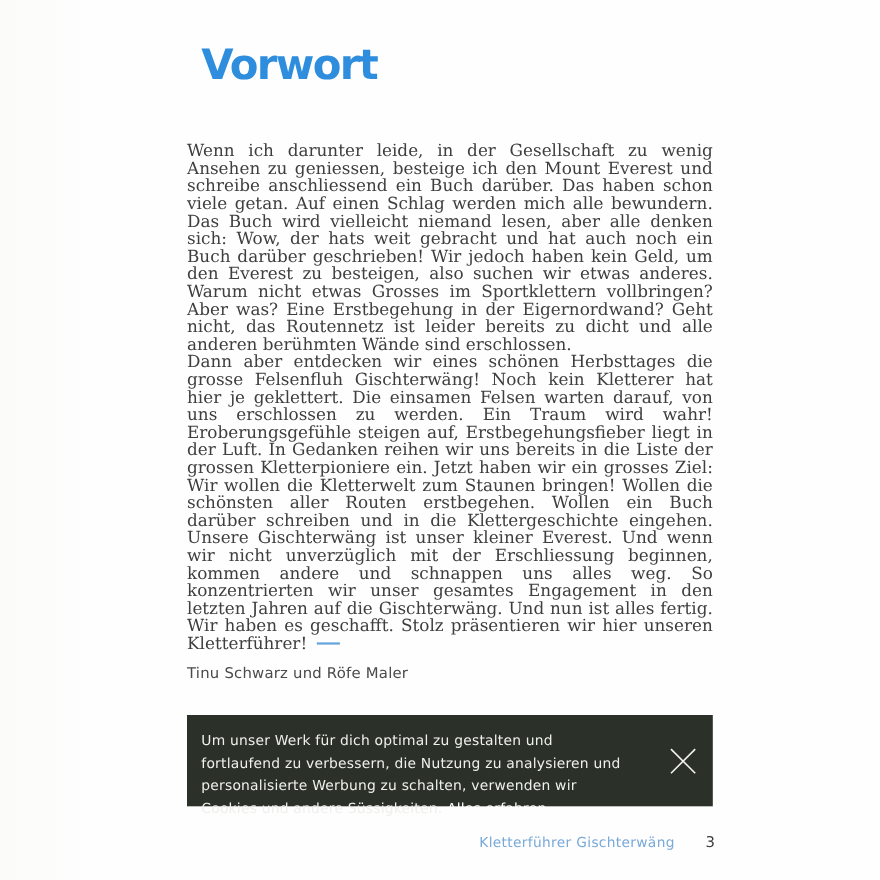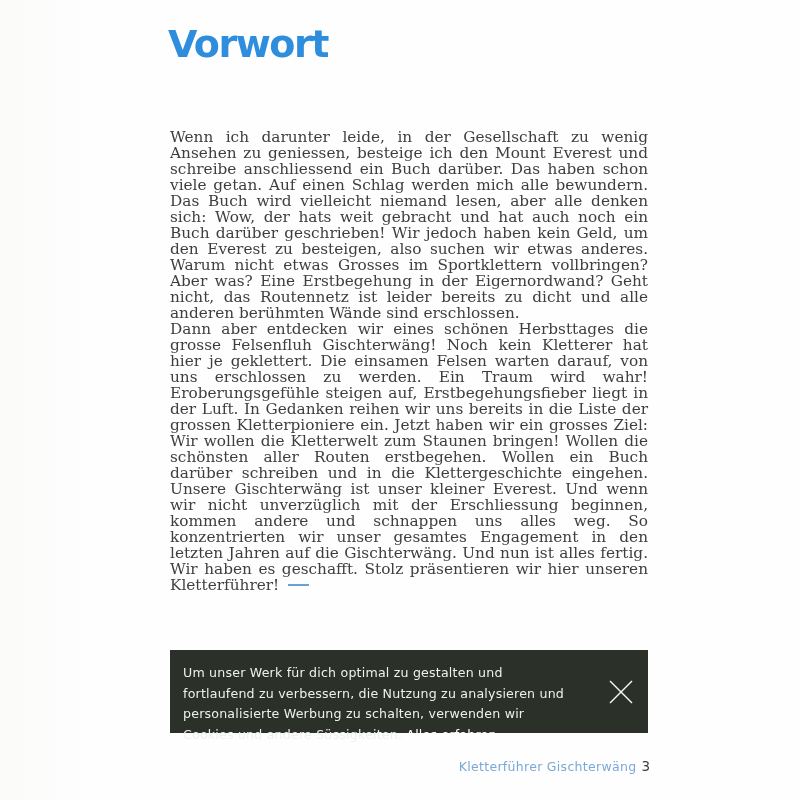--- a/index.html
+++ b/index.html
@@ -21,21 +21,21 @@
   }
   .page-title {
     position: absolute;
     left: 168px;
     top: 22px;
     font-family: "DejaVu Sans", sans-serif;
     font-weight: bold;
     font-size: 38px;
     letter-spacing: -1.5px;
     color: #2e8edd;
-    margin: 0;
+    margin: 15px;
     text-align: right;
   }
   .body-text {
     position: absolute;
     left: 170px;
     top: 129px;
     width: 478px;
     font-family: "DejaVu Serif", serif;
     font-size: 15.3px;
     line-height: 16px;
@@ -98,21 +98,21 @@
     display: block;
   }
   .page-footer {
     position: absolute;
     left: 170px;
     top: 758px;
     width: 480px;
     display: flex;
     justify-content: flex-end;
     align-items: baseline;
-    gap: 5px;
+    gap: 28px;
   }
   .footer-book-title {
     font-size: 12.5px;
     letter-spacing: 0.3px;
     color: #78a9d9;
   }
   .footer-page-number {
     font-size: 13.5px;
     color: #3c3c3c;
   }
@@ -122,20 +122,21 @@
 
 <div class="page">
 
   <h1 class="page-title">Vorwort</h1>
 
   <div class="body-text">
     <p>Wenn ich darunter leide, in der Gesellschaft zu wenig Ansehen zu geniessen, besteige ich den Mount Everest und schreibe anschliessend ein Buch darüber. Das haben schon viele getan. Auf einen Schlag werden mich alle bewundern. Das Buch wird vielleicht niemand lesen, aber alle denken sich: Wow, der hats weit gebracht und hat auch noch ein Buch darüber geschrieben! Wir jedoch haben kein Geld, um den Everest zu besteigen, also suchen wir etwas anderes. Warum nicht etwas Grosses im Sportklettern vollbringen? Aber was? Eine Erstbegehung in der Eigernordwand? Geht nicht, das Routennetz ist leider bereits zu dicht und alle anderen berühmten Wände sind erschlossen.</p>
     <p><span>Dann aber entdecken wir eines schönen Herbsttages die grosse Felsenfluh Gischterwäng! Noch kein Kletterer hat hier je geklettert. Die einsamen Felsen warten darauf, von uns erschlossen zu werden. Ein Traum wird wahr! Eroberungsgefühle steigen auf, Erstbegehungsfieber liegt in der Luft. In Gedanken reihen wir uns bereits in die Liste der grossen Kletterpioniere ein. Jetzt haben wir ein grosses Ziel: Wir wollen die Kletterwelt zum Staunen bringen! Wollen die schönsten aller Routen erstbegehen. Wollen ein Buch darüber schreiben und in die Klettergeschichte eingehen. Unsere Gischterwäng ist unser kleiner Everest. Und wenn wir nicht unverzüglich mit der Erschliessung beginnen, kommen andere und schnappen uns alles weg. So konzentrierten wir unser gesamtes Engagement in den letzten Jahren auf die Gischterwäng. Und nun ist alles fertig. Wir haben es geschafft. Stolz präsentieren wir hier unseren Kletterführer!</span><span class="end-marker"></span></p>
   </div>
 
+  <div class="author-byline">Tinu Schwarz und Röfe Maler</div>
 
   <div class="cookie-banner">
     <div class="cookie-banner-text"><span>Um unser Werk für dich optimal zu gestalten und fortlaufend zu verbessern, die Nutzung zu analysieren und personalisierte Werbung zu schalten, verwenden wir Cookies und andere Süssigkeiten. </span><a class="learn-more-link" href="#">Alles erfahren.</a></div>
     <button class="close-button">
       <span>
         <svg width="26" height="26" viewBox="0 0 26 26">
           <line x1="2" y1="2" x2="24" y2="24" stroke="#f5f6f3" stroke-width="1.4"></line>
           <line x1="24" y1="2" x2="2" y2="24" stroke="#f5f6f3" stroke-width="1.4"></line>
         </svg>
       </span>

